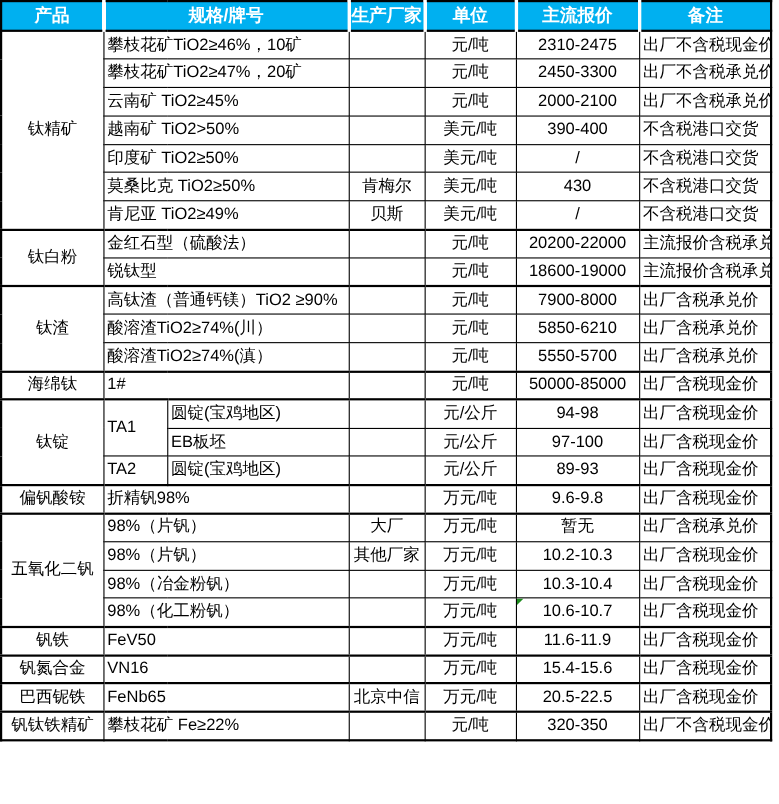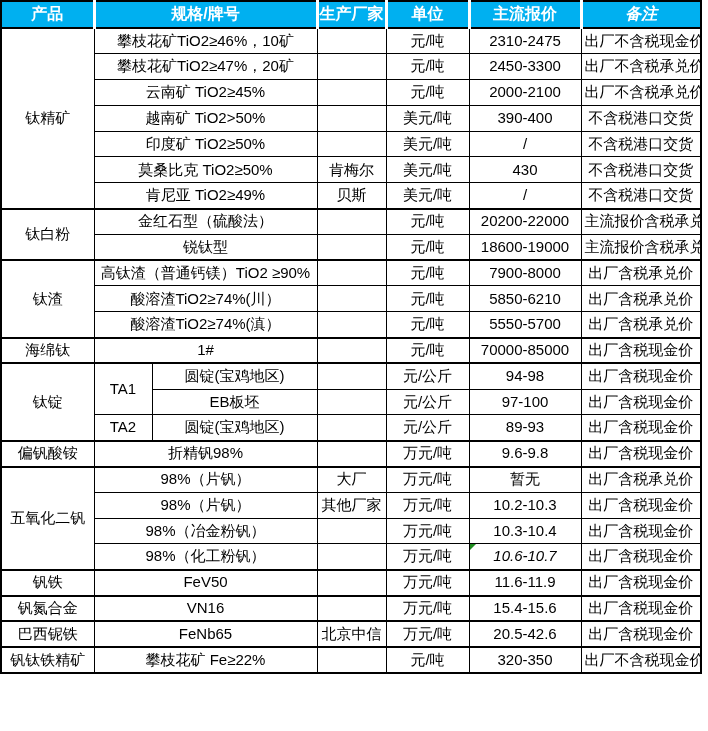--- a/index.html
+++ b/index.html
@@ -29,35 +29,35 @@
     height: 27px;
     padding: 0;
     border-left: 3px solid #be185d;
     border-right: 3px solid #FFFFFF;
     border-top: 2px solid var(--grid);
     border-bottom: 2px solid var(--grid);
     overflow: hidden;
     white-space: nowrap;
   }
   th:first-child { border-left: 2px solid var(--grid); }
-  th:last-child  { border-right: 2px solid var(--grid); font-style: italic; }
+  th:last-child  { border-right: 2px solid var(--grid); }
   td {
     border: 1px solid var(--grid);
     font-size: 15px;
     color: #000000;
     height: 25.8px;
     padding: 0 3px;
     overflow: hidden;
     white-space: nowrap;
     line-height: 1.1;
   }
   tr.group > td { border-top-width: 2px; }
   td.c { text-align: center; }
-  td.l { text-align: center; }
-  td.rel { position: relative; font-style: italic; }
+  td.l { text-align: left; }
+  td.rel { position: relative; }
   .comment-marker {
     position: absolute;
     top: 0; left: 0;
     width: 0; height: 0;
     border-top: 6px solid var(--marker);
     border-right: 6px solid transparent;
   }
 </style>
 </head>
 <body>
@@ -168,21 +168,21 @@
       <td class="c"></td>
       <td class="c">元/吨</td>
       <td class="c">5550-5700</td>
       <td class="l">出厂含税承兑价</td>
     </tr>
     <tr class="group">
       <td class="c">海绵钛</td>
       <td colspan="2" class="l">1#</td>
       <td class="c"></td>
       <td class="c">元/吨</td>
-      <td class="c">70000-85000</td>
+      <td class="c">50000-85000</td>
       <td class="l">出厂含税现金价</td>
     </tr>
     <tr class="group">
       <td rowspan="3" class="c">钛锭</td>
       <td rowspan="2" class="l">TA1</td>
       <td class="l">圆锭(宝鸡地区)</td>
       <td class="c"></td>
       <td class="c">元/公斤</td>
       <td class="c">94-98</td>
       <td class="l">出厂含税现金价</td>
@@ -253,21 +253,21 @@
       <td class="c"></td>
       <td class="c">万元/吨</td>
       <td class="c">15.4-15.6</td>
       <td class="l">出厂含税现金价</td>
     </tr>
     <tr class="group">
       <td class="c">巴西铌铁</td>
       <td colspan="2" class="l">FeNb65</td>
       <td class="c">北京中信</td>
       <td class="c">万元/吨</td>
-      <td class="c">20.5-42.6</td>
+      <td class="c">20.5-22.5</td>
       <td class="l">出厂含税现金价</td>
     </tr>
     <tr class="group">
       <td class="c">钒钛铁精矿</td>
       <td colspan="2" class="l">攀枝花矿 Fe≥22%</td>
       <td class="c"></td>
       <td class="c">元/吨</td>
       <td class="c">320-350</td>
       <td class="l">出厂不含税现金价</td>
     </tr>

